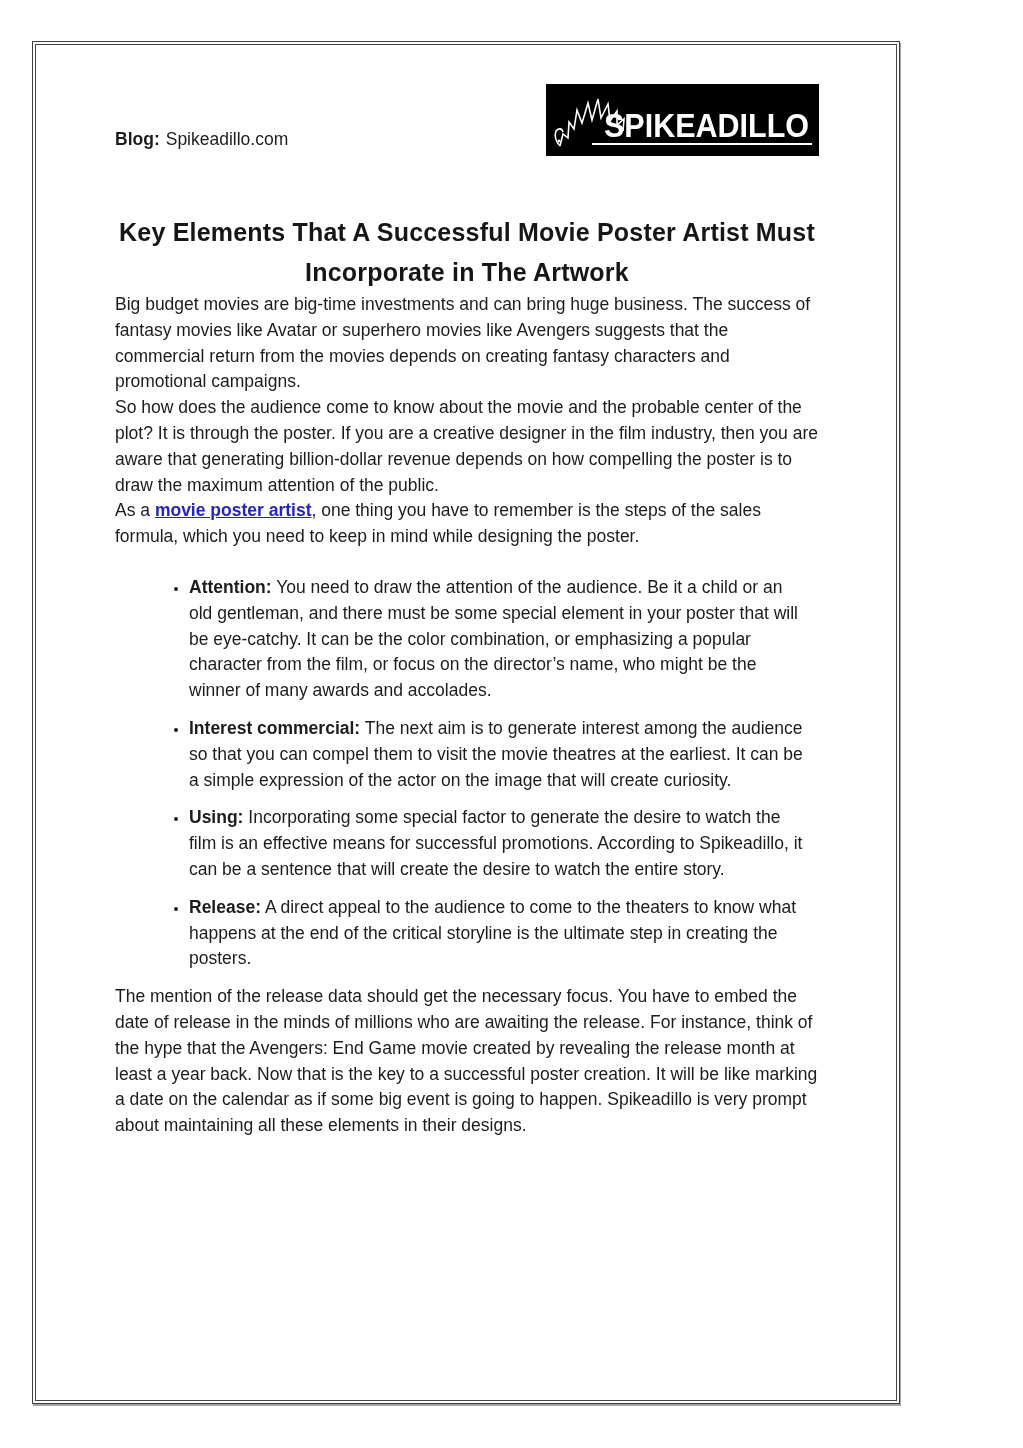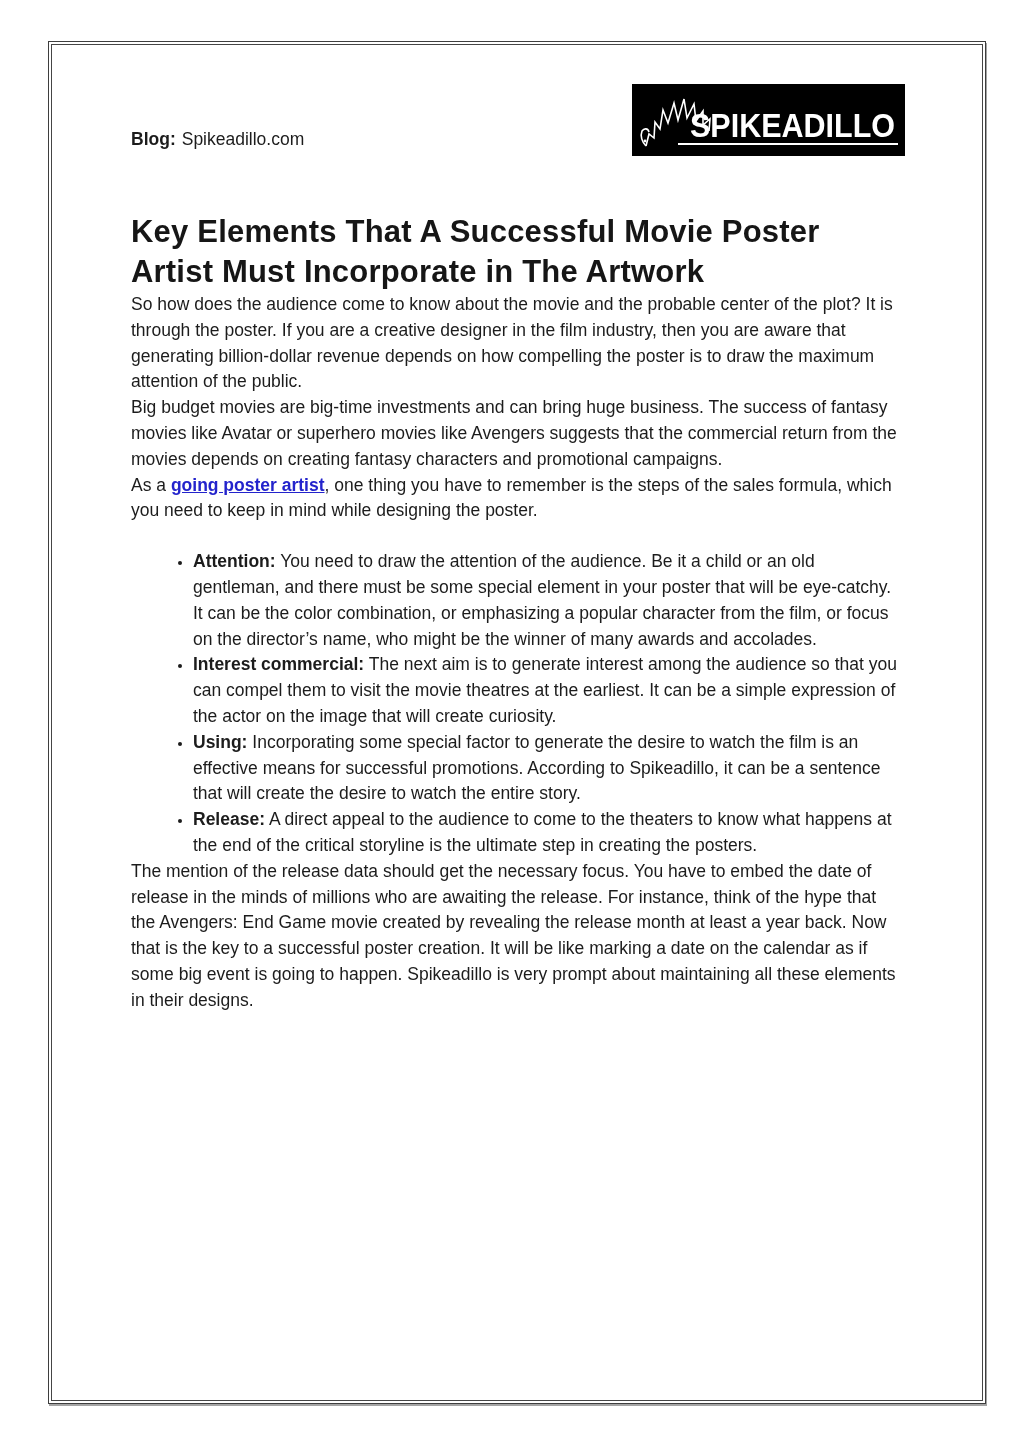--- a/index.html
+++ b/index.html
@@ -1,42 +1,42 @@
 <!DOCTYPE html>
 <html><head>
 <meta charset="utf-8">
 <style>
   html, body { margin:0; padding:0; }
   body {
     width:1023px; height:1448px; background:#ffffff; position:relative;
     font-family:"Liberation Sans", sans-serif;
   }
   .page-frame {
-    position:absolute; left:48px; top:41px; width:938px; height:1363px;
+    position:absolute; left:32px; top:41px; width:868px; height:1363px;
     box-sizing:border-box; background:#fff;
     border:1px solid #3e3e3e;
     box-shadow: inset 0 0 0 2px #ffffff, inset 0 0 0 3px #454545, 1px 2px 0 rgba(90,90,90,.55);
     padding:42px 80px 0 82px;
   }
   .header-row { display:flex; justify-content:space-between; align-items:flex-end; }
   .blog-line { font-size:17.5px; color:#1c1c1c; margin-bottom:6px; white-space:nowrap; }
   .blog-label { font-weight:bold; margin-right:6px; }
   .logo-box { width:273px; height:72px; background:#000; display:block; flex:0 0 auto; }
   h1.page-title {
-    margin:56px 0 0 0; text-align:left;
-    font-size:31px; line-height:40px; font-weight:bold; color:#161616; letter-spacing:.2px;
+    margin:56px 0 0 0; text-align:center;
+    font-size:25px; line-height:40px; font-weight:bold; color:#161616; letter-spacing:.2px;
   }
   p.body-text, .section-heading, li.body-text {
     font-size:17.5px; line-height:25.8px; color:#1c1c1c;
   }
   p.body-text { margin:0; }
   .para-gap { margin-top:25px; }
   .section-heading { font-weight:bold; margin-top:25px; }
   ul.aida-list { margin:25px 0 0 0; padding:0 0 0 62px; }
-  ul.aida-list li { padding:0; margin:0; }
+  ul.aida-list li { padding:0; margin:12px; }
   ul.aida-list li::marker { font-size:13px; }
   .inline-label { font-weight:bold; }
   a.doc-link { color:#2323cc; font-weight:bold; text-decoration:underline; cursor:pointer; }
 </style>
 </head>
 <body>
 
 <div class="page-frame">
 
   <div class="header-row">
@@ -51,25 +51,25 @@
         <path d="M14,62 C10,58 8,52 10,47 C12,44 16,44 17,48"></path>
         <circle cx="13" cy="57" r="1.4" fill="#ffffff" stroke="none"></circle>
       </g>
       <text x="58" y="53" fill="#ffffff" font-family="Liberation Sans, sans-serif" font-weight="bold" font-size="33" textLength="205" lengthAdjust="spacingAndGlyphs">SPIKEADILLO</text>
       <rect x="46" y="59" width="220" height="2" fill="#ffffff"></rect>
     </svg>
   </div>
 
   <h1 class="page-title">Key Elements That A Successful Movie Poster Artist Must Incorporate in The Artwork</h1>
 
+  <p class="body-text para-gap">Big budget movies are big-time investments and can bring huge business. The success of fantasy movies like Avatar or superhero movies like Avengers suggests that the commercial return from the movies depends on creating fantasy characters and promotional campaigns.</p>
+
   <p class="body-text para-gap">So how does the audience come to know about the movie and the probable center of the plot? It is through the poster. If you are a creative designer in the film industry, then you are aware that generating billion-dollar revenue depends on how compelling the poster is to draw the maximum attention of the public.</p>
 
-  <p class="body-text para-gap">Big budget movies are big-time investments and can bring huge business. The success of fantasy movies like Avatar or superhero movies like Avengers suggests that the commercial return from the movies depends on creating fantasy characters and promotional campaigns.</p>
-
-  <p class="body-text"><span>As a </span><a class="doc-link">going poster artist</a><span>, one thing you have to remember is the steps of the sales formula, which you need to keep in mind while designing the poster.</span></p>
+  <p class="body-text"><span>As a </span><a class="doc-link">movie poster artist</a><span>, one thing you have to remember is the steps of the sales formula, which you need to keep in mind while designing the poster.</span></p>
 
   <ul class="aida-list">
     <li class="body-text"><span class="inline-label">Attention:</span><span> You need to draw the attention of the audience. Be it a child or an old gentleman, and there must be some special element in your poster that will be eye-catchy. It can be the color combination, or emphasizing a popular character from the film, or focus on the director’s name, who might be the winner of many awards and accolades.</span></li>
     <li class="body-text"><span class="inline-label">Interest commercial:</span><span> The next aim is to generate interest among the audience so that you can compel them to visit the movie theatres at the earliest. It can be a simple expression of the actor on the image that will create curiosity.</span></li>
     <li class="body-text"><span class="inline-label">Using:</span><span> Incorporating some special factor to generate the desire to watch the film is an effective means for successful promotions. According to Spikeadillo, it can be a sentence that will create the desire to watch the entire story.</span></li>
     <li class="body-text"><span class="inline-label">Release:</span><span> A direct appeal to the audience to come to the theaters to know what happens at the end of the critical storyline is the ultimate step in creating the posters.</span></li>
   </ul>
 
   <p class="body-text">The mention of the release data should get the necessary focus. You have to embed the date of release in the minds of millions who are awaiting the release. For instance, think of the hype that the Avengers: End Game movie created by revealing the release month at least a year back. Now that is the key to a successful poster creation. It will be like marking a date on the calendar as if some big event is going to happen. Spikeadillo is very prompt about maintaining all these elements in their designs.</p>
 

